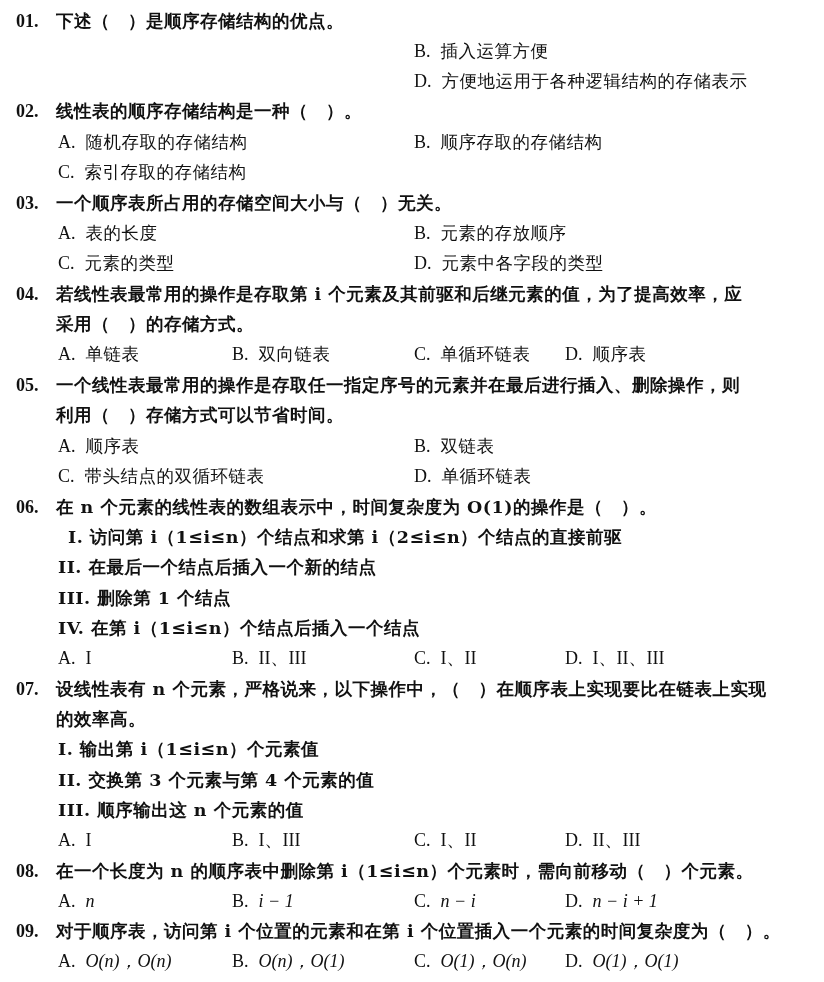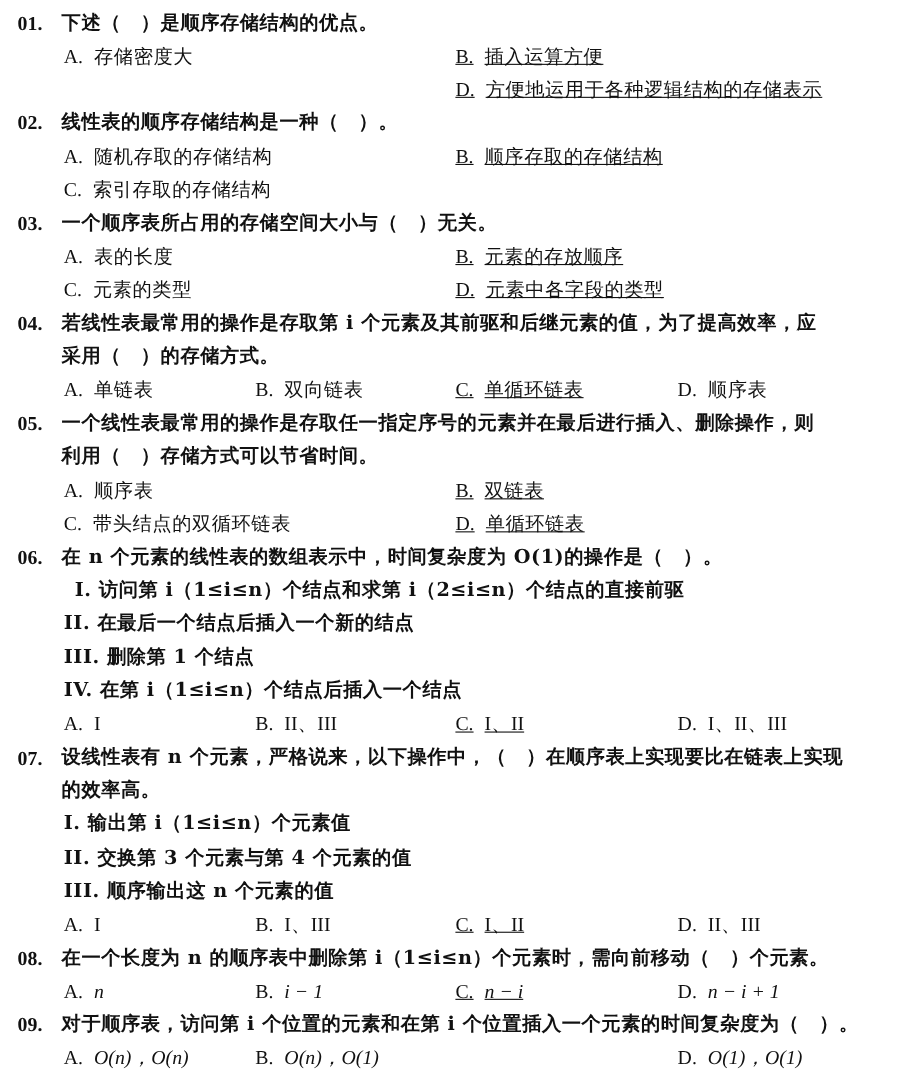--- a/index.html
+++ b/index.html
@@ -16,33 +16,32 @@
   .qnum {
     position: absolute; left: 16px; font-weight: bold;
     font-family: "Liberation Serif", "DejaVu Serif", serif; font-size: 18px;
     letter-spacing: 0;
   }
   .stem { position: absolute; left: 56px; font-weight: bold; }
   .opt { position: absolute; }
   .opt .lab { font-family: "Liberation Serif", serif; font-size: 18px; margin-right: 10px; letter-spacing:0; }
   .math { font-family: "Liberation Serif", serif; font-style: italic; font-size: 18px; letter-spacing:0; }
   .roman { font-family: "Liberation Serif", serif; font-size: 18px; letter-spacing:0; }
-  .c1 { left: 58px; } .c2 { left: 232px; } .c3 { left: 414px; text-decoration: underline; } .c4 { left: 616px; }
+  .c1 { left: 58px; } .c2 { left: 232px; } .c3 { left: 414px; } .c4 { left: 565px; }
 </style>
 </head>
 <body>
 
 <div class="page">
 
   <div class="line" style="top:6px">
     <span class="qnum">01.</span>
     <span class="stem">下述（　）是顺序存储结构的优点。</span>
   </div>
   <div class="line" style="top:36px;width:824px">
-    <span class="opt c1"><span class="lab">A.</span><span>存储密度大</span></span>
     <span class="opt c3"><span class="lab">B.</span><span>插入运算方便</span></span>
   </div>
   <div class="line" style="top:66px;width:824px">
     <span class="opt c3"><span class="lab">D.</span><span>方便地运用于各种逻辑结构的存储表示</span></span>
   </div>
 
   <div class="line" style="top:96px">
     <span class="qnum">02.</span>
     <span class="stem">线性表的顺序存储结构是一种（　）。</span>
   </div>
@@ -154,16 +153,17 @@
     <span class="opt c4"><span class="lab">D.</span><span class="math">n − i + 1</span></span>
   </div>
 
   <div class="line" style="top:916px">
     <span class="qnum">09.</span>
     <span class="stem">对于顺序表，访问第 i 个位置的元素和在第 i 个位置插入一个元素的时间复杂度为（　）。</span>
   </div>
   <div class="line" style="top:946px;width:748px">
     <span class="opt c1"><span class="lab">A.</span><span class="math">O(n)，O(n)</span></span>
     <span class="opt c2"><span class="lab">B.</span><span class="math">O(n)，O(1)</span></span>
+    <span class="opt c3"><span class="lab">C.</span><span class="math">O(1)，O(n)</span></span>
     <span class="opt c4"><span class="lab">D.</span><span class="math">O(1)，O(1)</span></span>
   </div>
 
 </div>
 
 </body></html>

